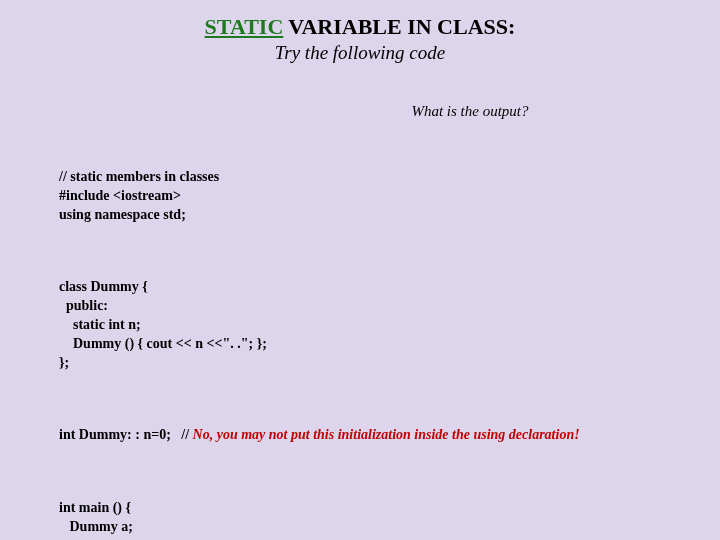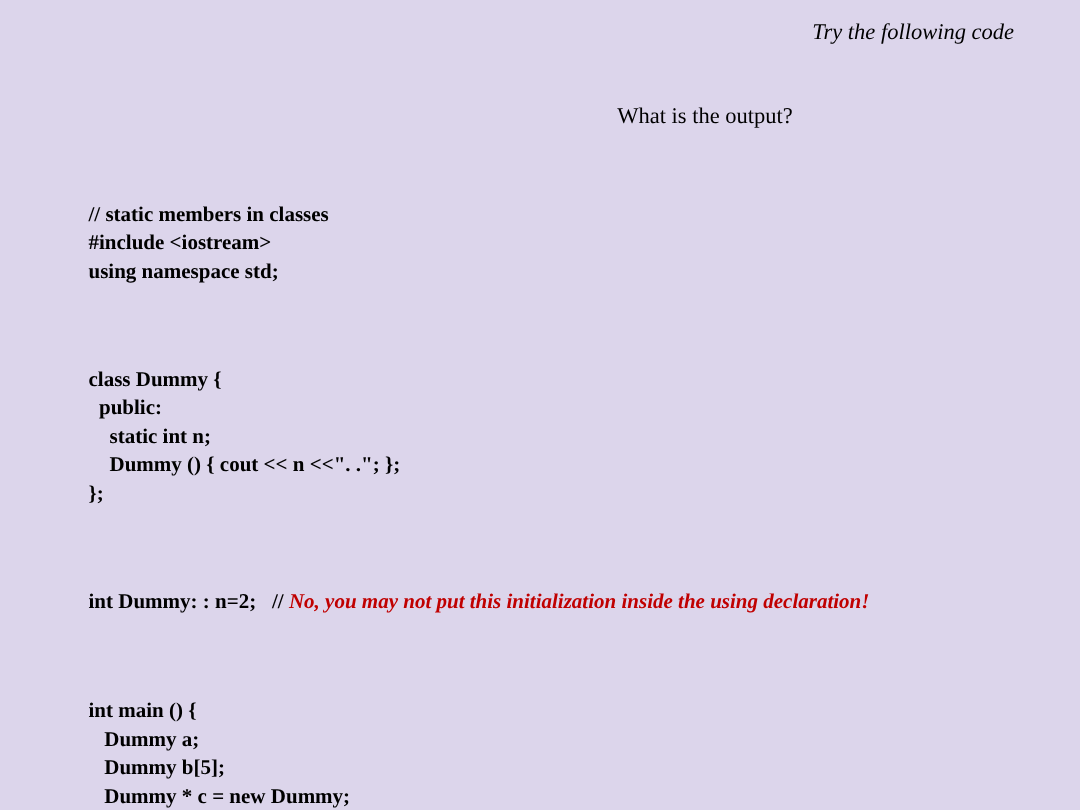--- a/index.html
+++ b/index.html
@@ -19,27 +19,28 @@
     text-align: center;
     font-size: 22px;
     font-weight: bold;
     margin-bottom: 2px;
   }
   .title .static {
     color: #1e7a1e;
     text-decoration: underline;
   }
   .subtitle {
-    text-align: right;
+    text-align: center;
     font-style: italic;
-    font-size: 15px;
+    font-size: 19px;
     margin-bottom: 8px;
   }
   .question {
     text-align: center;
+    font-style: italic;
     font-size: 15px;
     margin-left: 220px;
     margin-bottom: 10px;
     margin-top: 39px;
   }
   .code {
     font-size: 14px;
     font-weight: bold;
     line-height: 1.35;
     white-space: pre;
@@ -49,35 +50,38 @@
     color: #c00000;
     font-style: italic;
     font-weight: bold;
   }
 </style>
 </head>
 <body>
 
 <div class="slide">
 
+  <div class="title">
+    <span class="static">STATIC</span><span> VARIABLE IN CLASS:</span>
+  </div>
 
   <div class="subtitle">Try the following code</div>
 
   <div class="question">What is the output?</div>
 
   <div class="code">
     <div class="block">// static members in classes
 #include &lt;iostream&gt;
 using namespace std;</div>
     <div class="block">class Dummy {
   public:
     static int n;
     Dummy () { cout &lt;&lt; n &lt;&lt;". ."; };
 };</div>
-    <div class="block"><span>int Dummy: : n=2;   // </span><span class="comment-red">No, you may not put this initialization inside the using declaration!</span></div>
+    <div class="block"><span>int Dummy: : n=0;   // </span><span class="comment-red">No, you may not put this initialization inside the using declaration!</span></div>
     <div class="block">int main () {
    Dummy a;
    Dummy b[5];
    Dummy * c = new Dummy;
    delete c;
 }</div>
   </div>
 
 </div>
 

